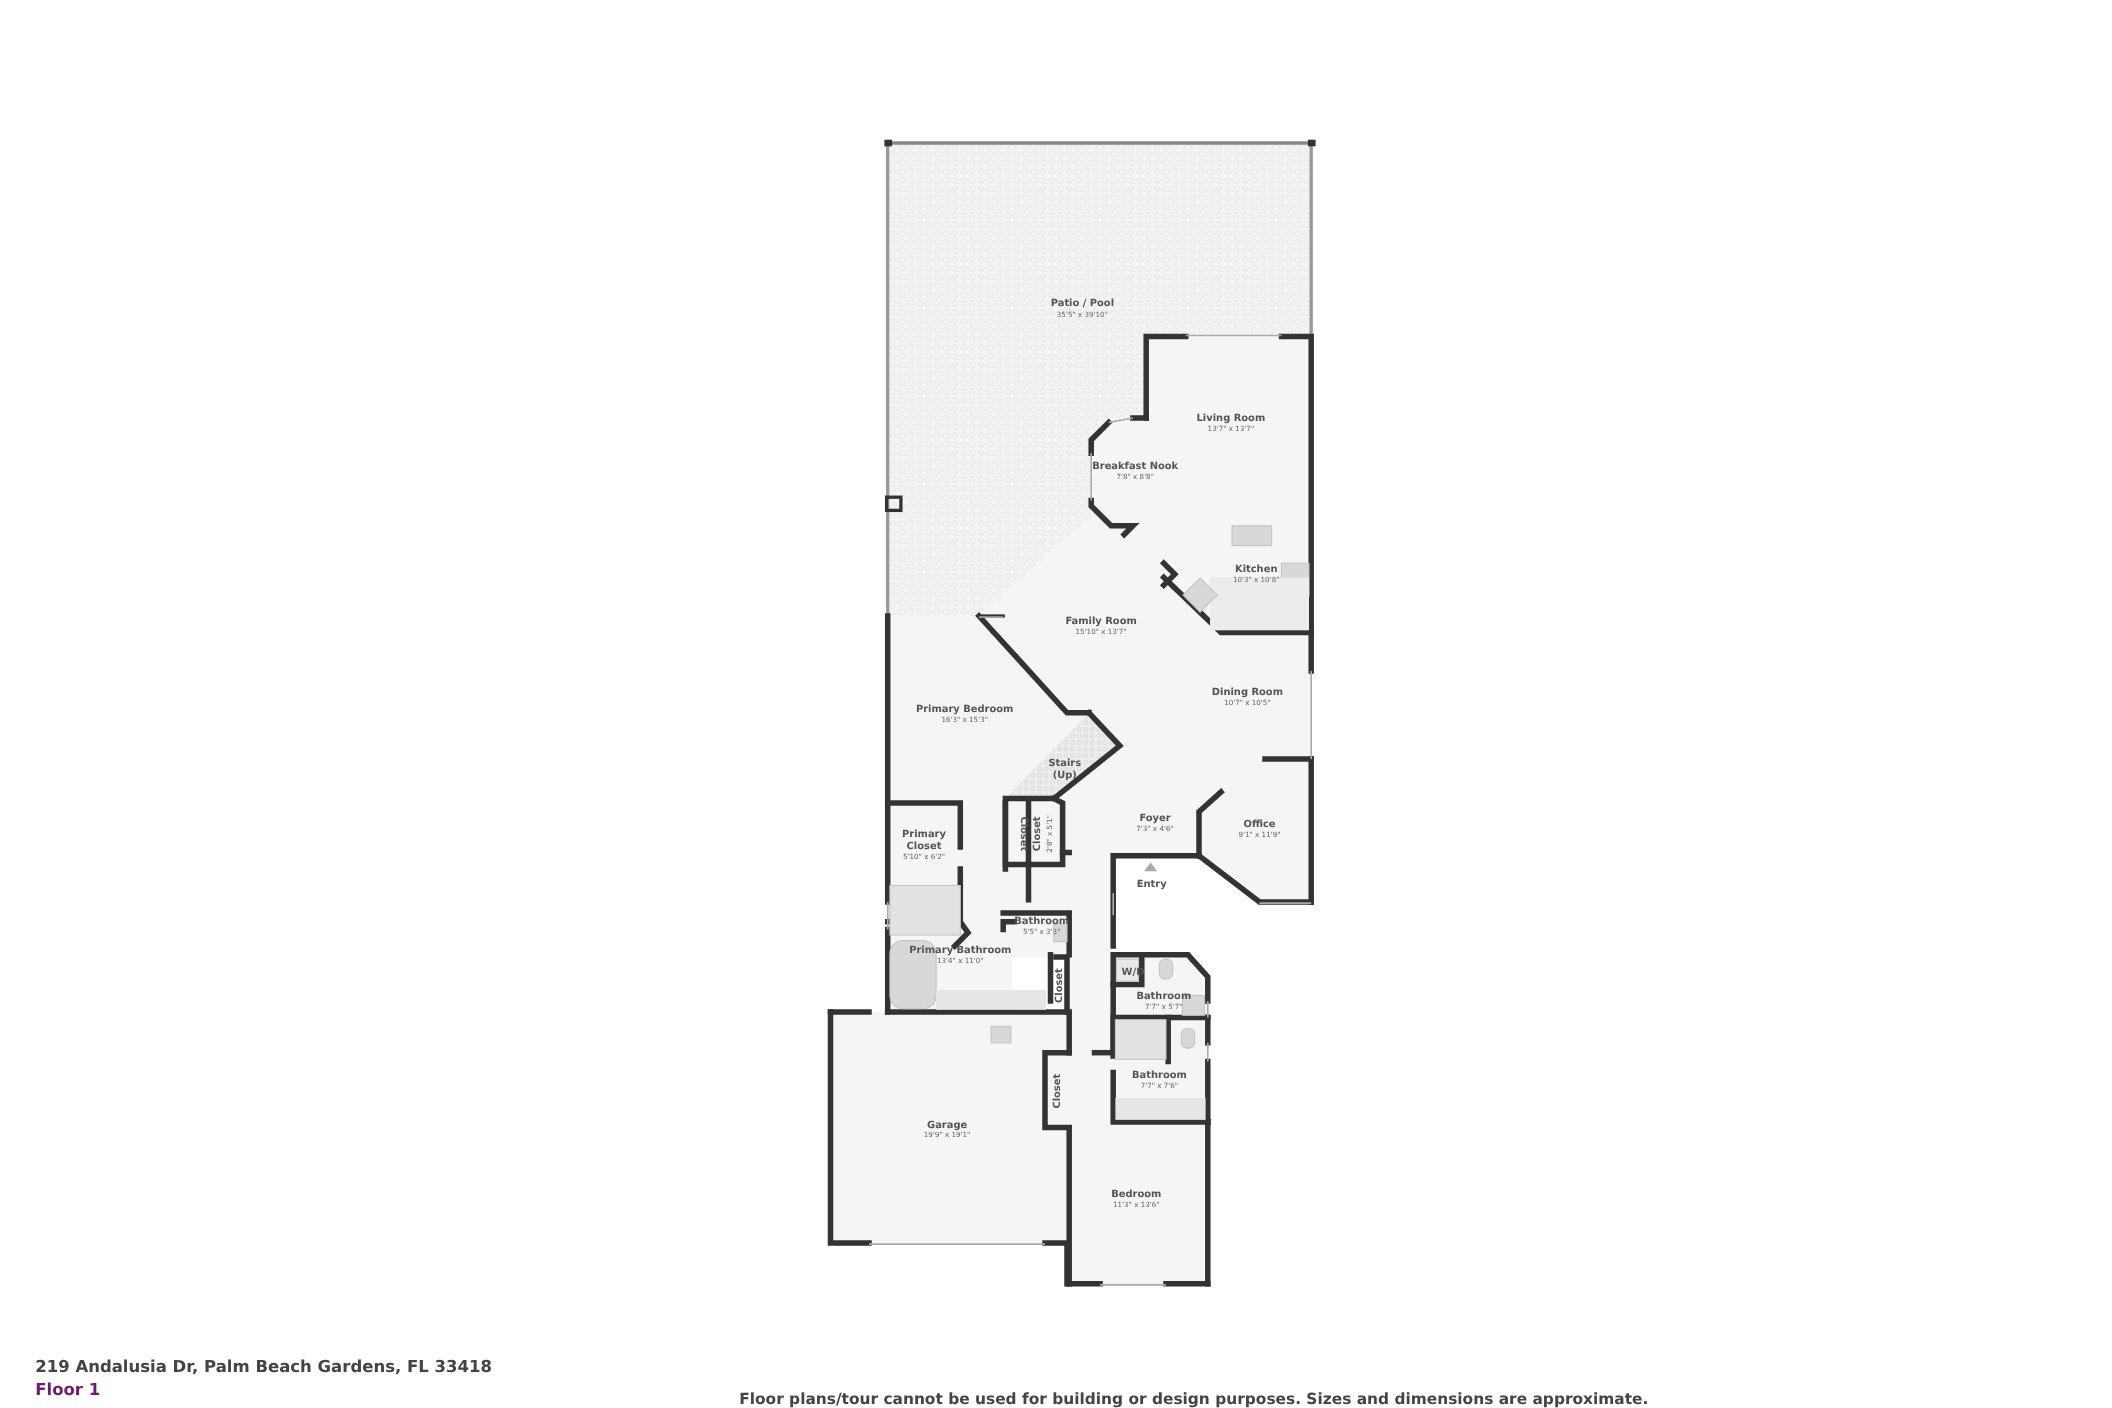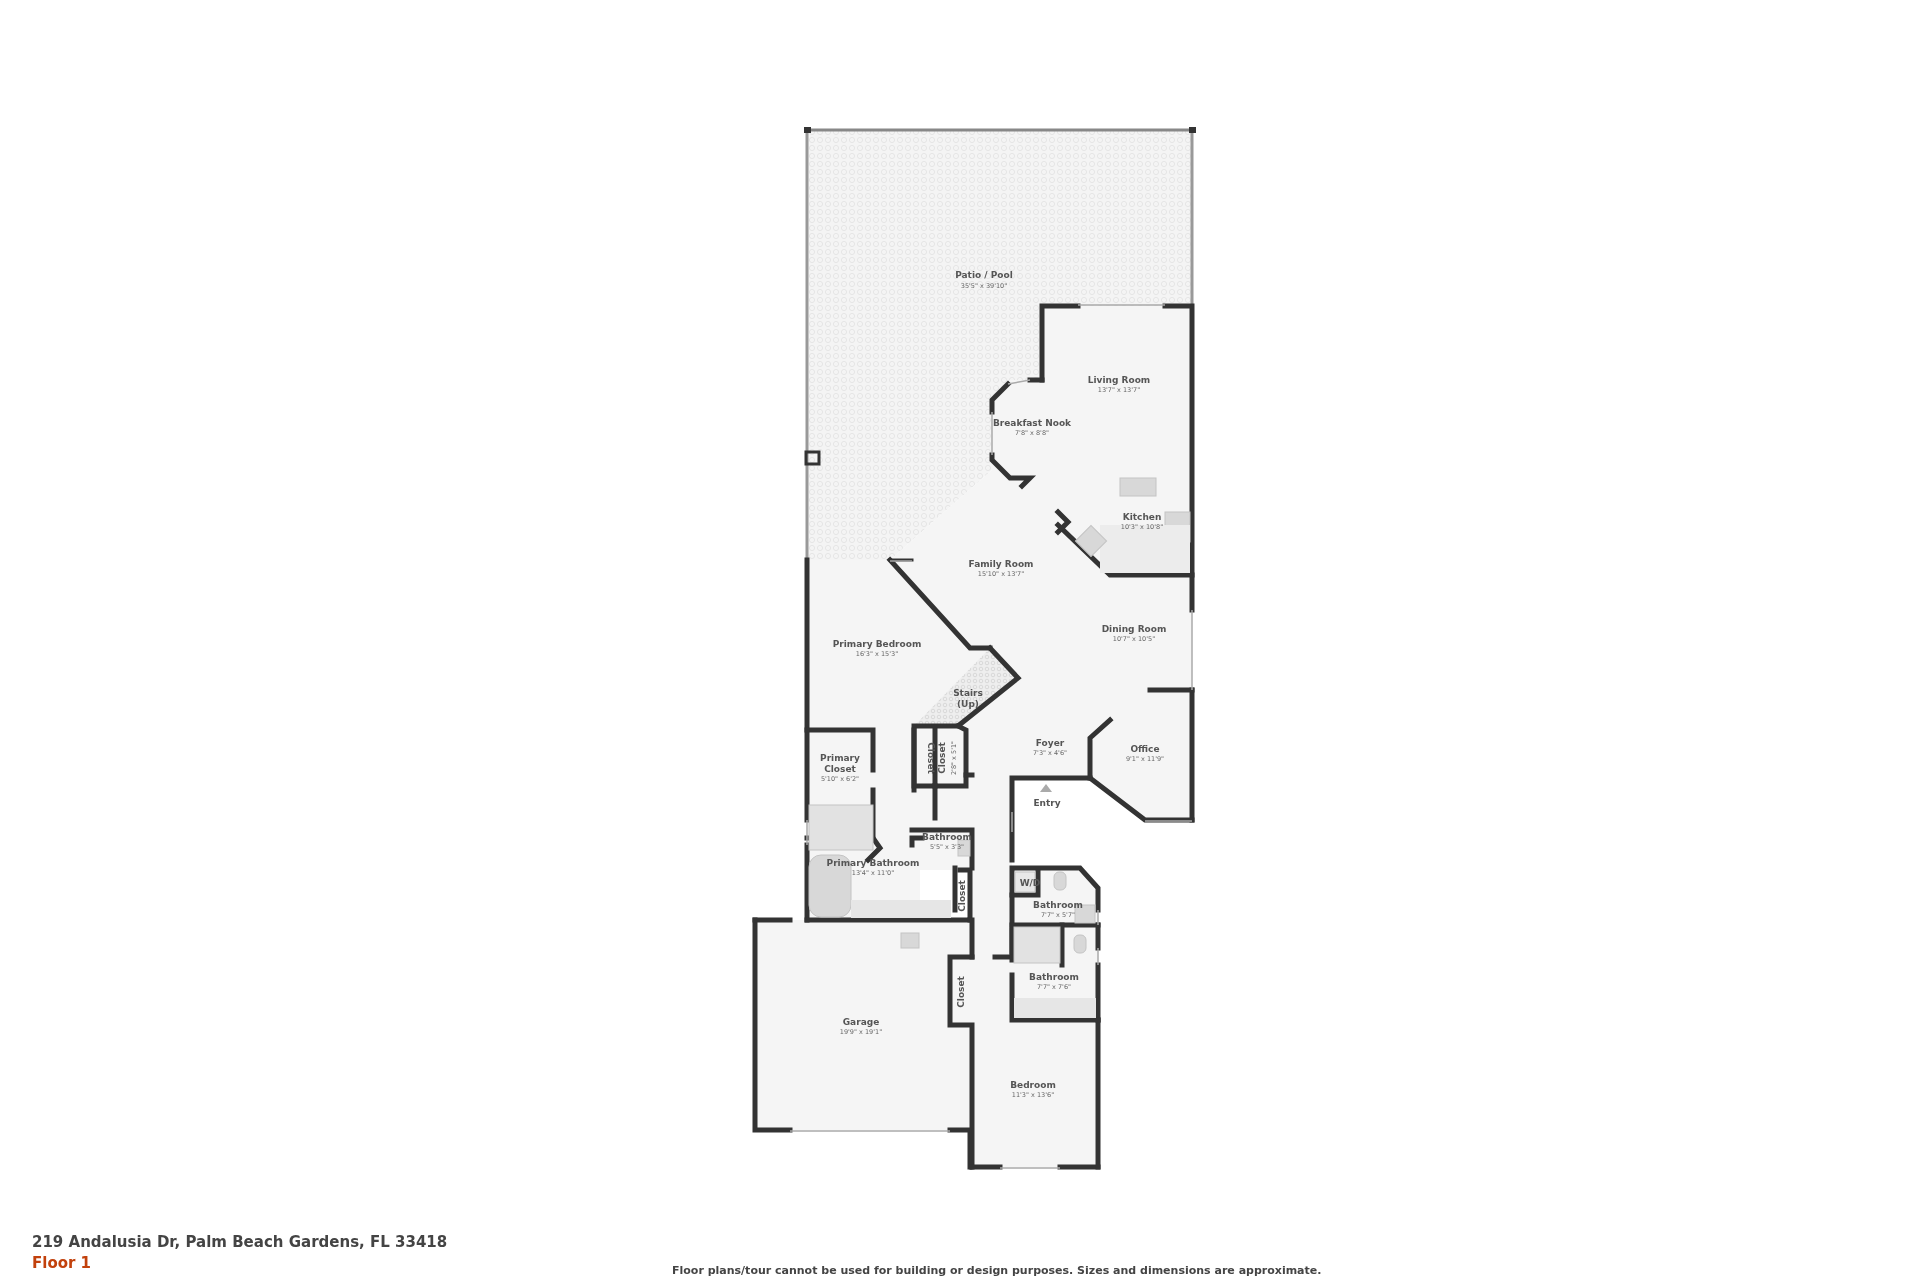--- a/index.html
+++ b/index.html
@@ -1,22 +1,22 @@
 <!DOCTYPE html>
 <html><head>
 <meta charset="utf-8">
 <style>
   html,body{margin:0;padding:0;background:#ffffff;}
   body{width:1920px;height:1280px;position:relative;overflow:hidden;font-family:"DejaVu Sans","Liberation Sans",sans-serif;}
   #plan{position:absolute;left:0;top:0;width:1920px;height:1280px;}
   .lbl-name{font-family:"DejaVu Sans",sans-serif;font-size:9px;font-weight:bold;fill:#555;}
   .lbl-dim{font-family:"DejaVu Sans",sans-serif;font-size:6.5px;fill:#666;}
   .address{position:absolute;left:32px;top:1222px;font-size:15px;font-weight:bold;color:#444;margin-top:11px;}
-  .floor{position:absolute;left:32px;top:1254px;font-size:15px;font-weight:bold;color:#c2410c;}
-  .disclaimer{position:absolute;left:672px;top:1264px;font-size:11px;font-weight:bold;color:#444;white-space:nowrap;}
+  .floor{position:absolute;left:32px;top:1254px;font-size:15px;font-weight:bold;color:#701a75;}
+  .disclaimer{position:absolute;left:672px;top:1264px;font-size:14px;font-weight:bold;color:#444;white-space:nowrap;}
 </style>
 </head>
 <body>
 
 <svg id="plan" viewBox="0 0 1920 1280" xmlns="http://www.w3.org/2000/svg">
   <defs>
     <pattern id="tile" width="8" height="8" patternUnits="userSpaceOnUse">
       <rect width="8" height="8" fill="#f4f4f4"></rect>
       <circle cx="4" cy="4" r="2.6" fill="none" stroke="#e2e2e2" stroke-width="0.8"></circle>
     </pattern>

